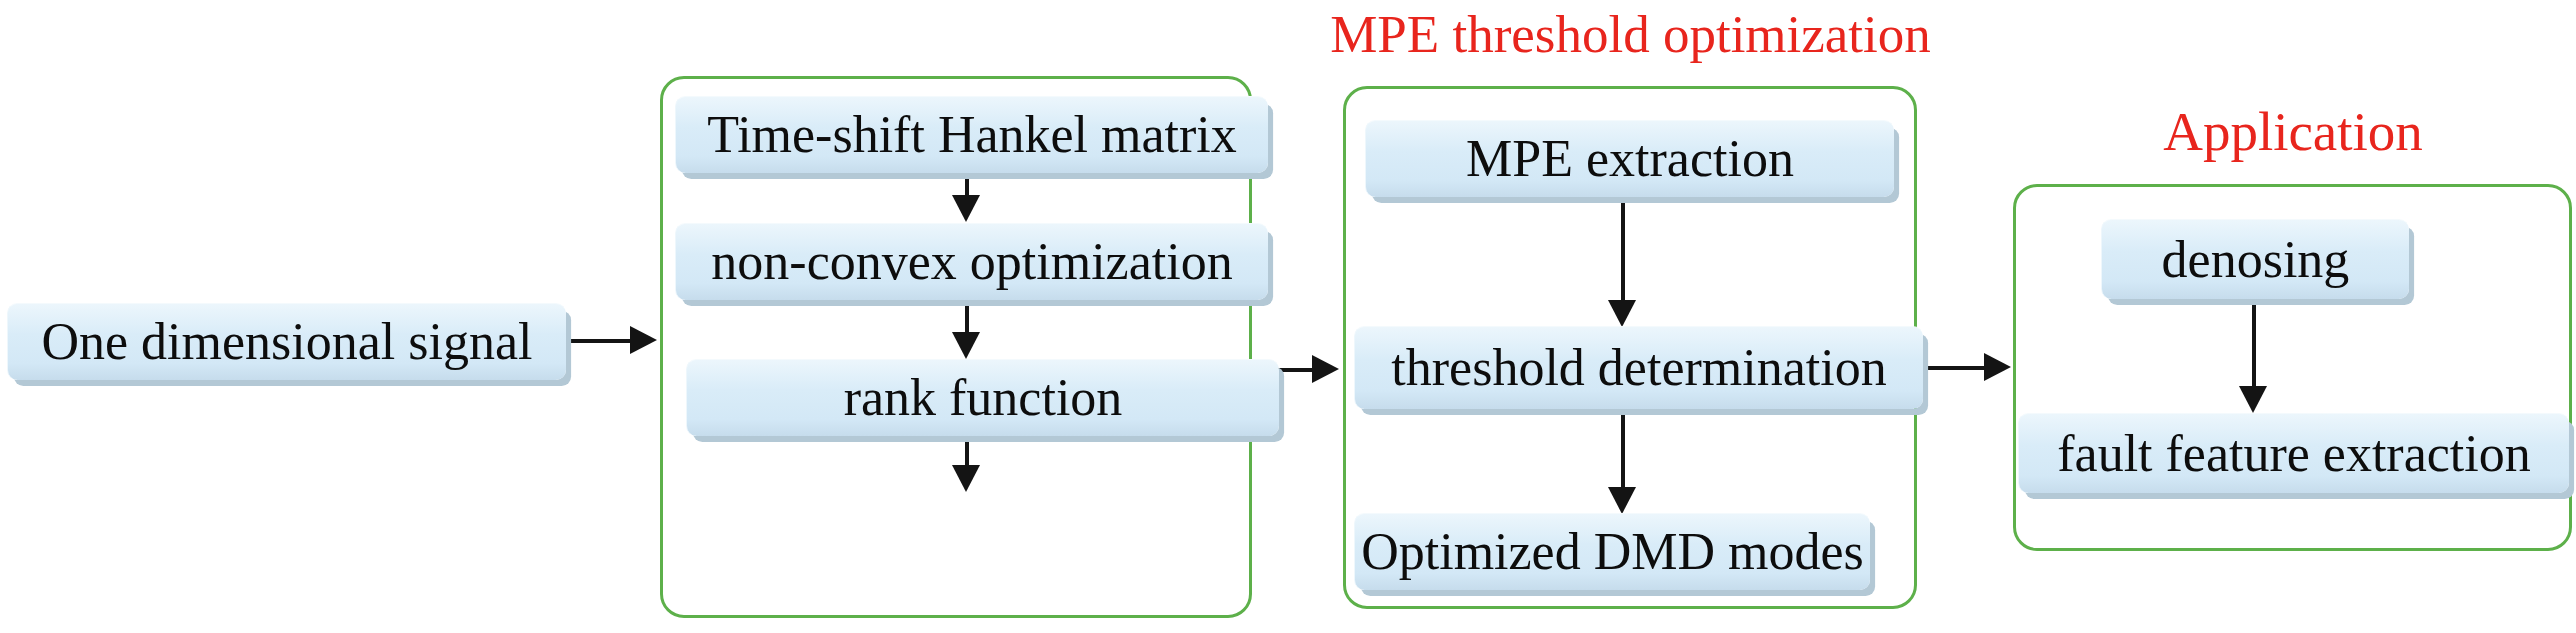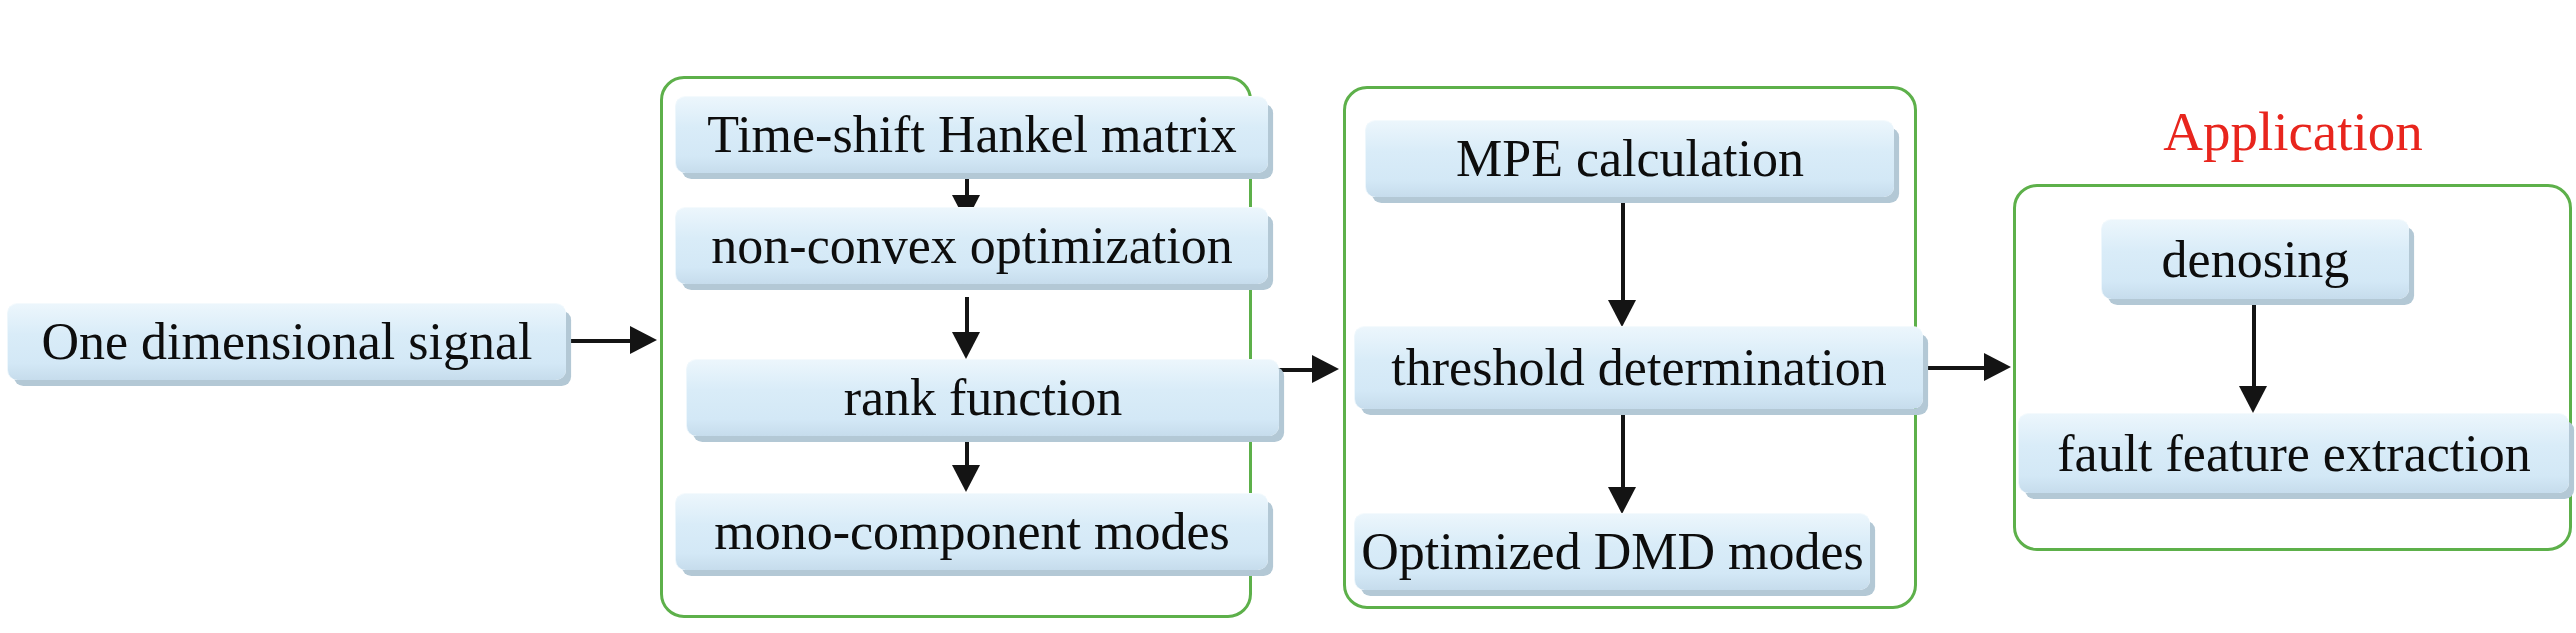--- a/index.html
+++ b/index.html
@@ -94,40 +94,40 @@
     <div class="head"></div>
   </div>
 
   <div class="group-rect" style="left:660px; top:76px; width:586px; height:536px;"></div>
 
   <div class="node" style="left:675px; top:96px; width:592px; height:76px;">Time-shift Hankel matrix</div>
   <div class="varrow" style="left:952px; top:172px; height:50px;">
     <div class="shaft"></div>
     <div class="head"></div>
   </div>
-  <div class="node" style="left:675px; top:207px; width:592px; height:76px;">non-convex optimization</div>
+  <div class="node" style="left:675px; top:223px; width:592px; height:76px;">non-convex optimization</div>
   <div class="varrow" style="left:952px; top:297px; height:62px;">
     <div class="shaft"></div>
     <div class="head"></div>
   </div>
   <div class="node" style="left:686px; top:359px; width:592px; height:76px;">rank function</div>
   <div class="varrow" style="left:952px; top:434px; height:58px;">
     <div class="shaft"></div>
     <div class="head"></div>
   </div>
-  <div class="node" style="left:675px; top:493px; width:592px; height:76px;">mono-component modes</div>
 
   <div class="harrow" style="left:1250px; top:355px; width:89px;">
     <div class="shaft"></div>
     <div class="head"></div>
   </div>
 
+  <div class="group-title" style="left:1317px; top:1.7px; width:627px; font-size:53px;">MPE threshold optimization</div>
   <div class="group-rect" style="left:1343px; top:86px; width:568px; height:517px;"></div>
 
-  <div class="node" style="left:1365px; top:120px; width:528px; height:76px;">MPE calculation</div>
+  <div class="node" style="left:1365px; top:120px; width:528px; height:76px;">MPE extraction</div>
   <div class="varrow" style="left:1608px; top:196px; height:131px;">
     <div class="shaft"></div>
     <div class="head"></div>
   </div>
   <div class="node" style="left:1354px; top:326px; width:568px; height:82px;">threshold determination</div>
   <div class="varrow" style="left:1608px; top:409px; height:105px;">
     <div class="shaft"></div>
     <div class="head"></div>
   </div>
   <div class="node" style="left:1354px; top:513px; width:515px; height:76px;">Optimized DMD modes</div>

